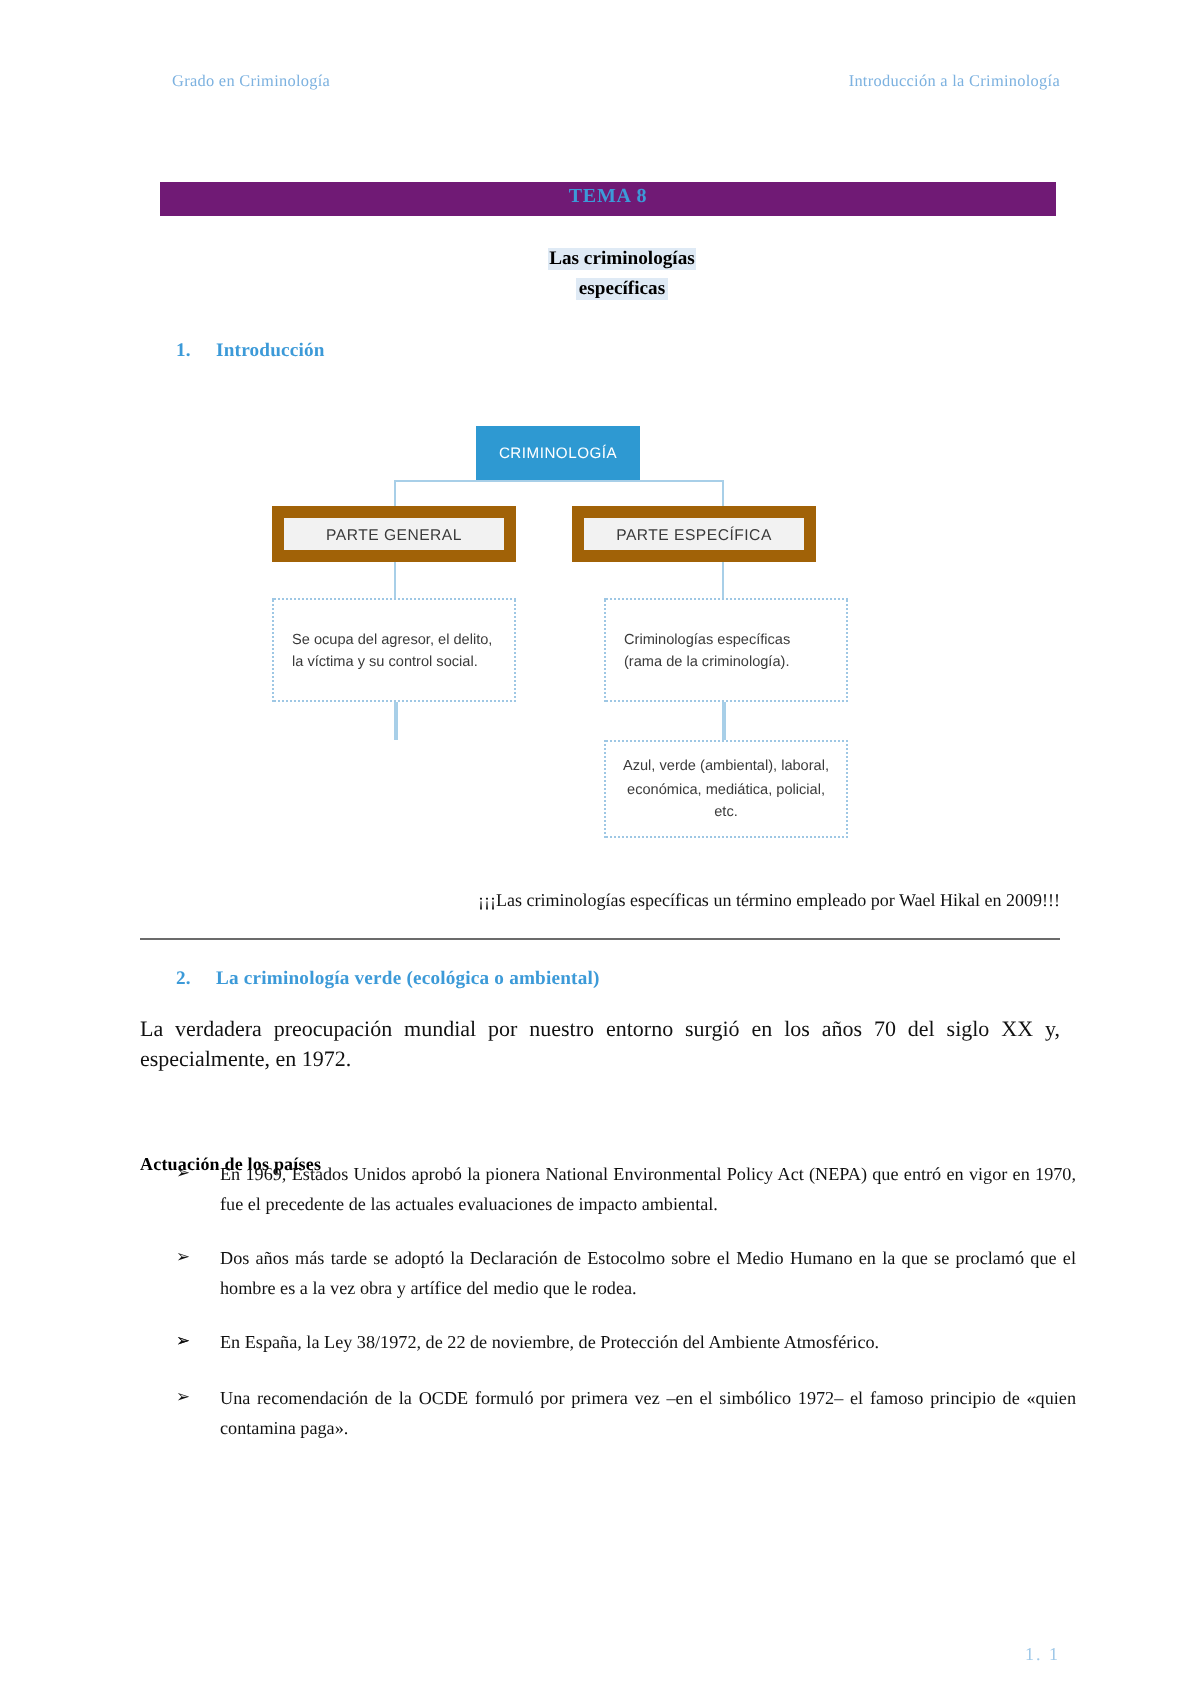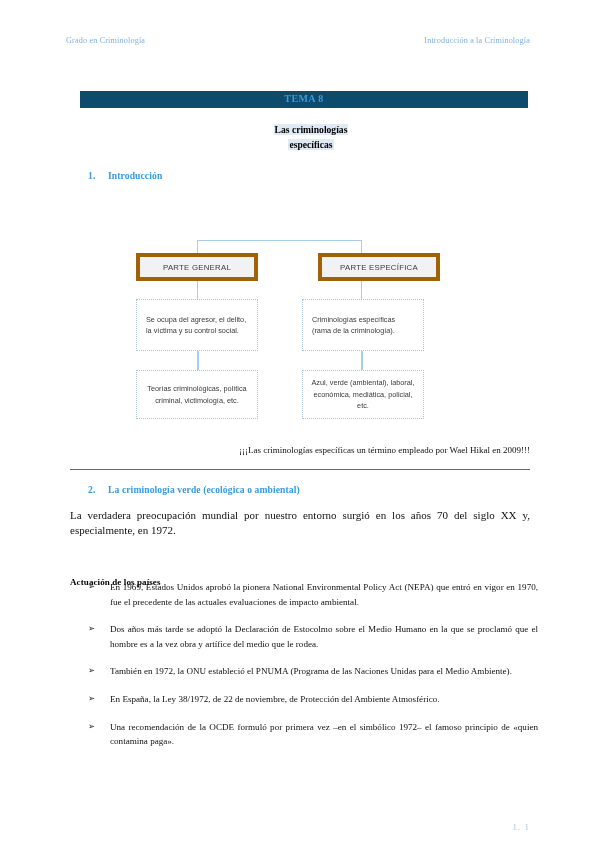--- a/index.html
+++ b/index.html
@@ -13,39 +13,39 @@
     position: relative;
     font-family: "Liberation Serif", serif;
     color: #1a1a1a;
     overflow: hidden;
   }
 
   
   .runhead {
     position: absolute;
     top: 36px;
-    left: 66px;
+    left: 86px;
     right: 70px;
     display: flex;
     justify-content: space-between;
     align-items: baseline;
     font-size: 8.2px;
     letter-spacing: .15px;
     color: #7db2e0;
   }
   .runhead span { white-space: nowrap; }
 
   
   .tema-band {
     position: absolute;
     top: 91px;
     left: 80px;
     width: 448px;
     height: 17px;
-    background: #0c4a6e;
+    background: #701a75;
   }
   .tema-band .tema-label {
     position: absolute;
     left: 0; right: 0;
     top: 2px;
     text-align: center;
     font-weight: bold;
     font-size: 10px;
     letter-spacing: .4px;
     color: #3c9ad8;
@@ -100,27 +100,27 @@
     width: 82px; height: 27px;
     background: #2e99d2;
     color: #ffffff;
     font-size: 7.6px;
     letter-spacing: .25px;
   }
   .dbox.lvl2 {
     top: 43px;
     width: 122px; height: 28px;
     background: #f2f2f2;
-    border: 4px solid #a16207;
+    border: 6px solid #a16207;
     color: #3a3a3a;
     font-size: 7.8px;
     letter-spacing: .25px;
   }
   .dbox.lvl2.left  { left: 6px; }
-  .dbox.lvl2.right { left: 188px; }
+  .dbox.lvl2.right { left: 156px; }
 
   .dbox.leaf {
     top: 89px;
     width: 122px; height: 52px;
     background: #ffffff;
     border: 1px dotted #9ec7e4;
     color: #3a3a3a;
     font-size: 7.3px;
     line-height: 11.4px;
     padding: 4px 9px;
@@ -265,28 +265,28 @@
 
   <div class="conn h-main"></div>
   <div class="conn v-root"></div>
   <div class="conn v-l1"></div>
   <div class="conn v-r1"></div>
   <div class="conn v-l2"></div>
   <div class="conn v-r2"></div>
   <div class="conn v-l3"></div>
   <div class="conn v-r3"></div>
 
+  <div class="dbox root">CRIMINOLOGÍA</div>
 
   <div class="dbox lvl2 left">PARTE GENERAL</div>
   <div class="dbox lvl2 right">PARTE ESPECÍFICA</div>
 
   <div class="dbox leaf right">Criminologías específicas (rama de la criminología).</div>
   <div class="dbox leaf left">Se ocupa del agresor, el delito, la víctima y su control social.</div>
 
-  <div class="dbox leaf2 left">Teorías criminológicas, política criminal, victimología, etc.</div>
   <div class="dbox leaf2 right">Azul, verde (ambiental), laboral, económica, mediática, policial, etc.</div>
 </div>
 
 <div class="note">¡¡¡Las criminologías específicas un término empleado por Wael Hikal en 2009!!!</div>
 
 <hr class="hrule">
 
 <div class="h-num" style="left:88px; top:484px;">
   <span class="n">2.</span><span>La criminología verde (ecológica o ambiental)</span>
 </div>
@@ -299,21 +299,20 @@
   <div class="bullet">
     <span class="marker">➢</span>
     <span>En 1969, Estados Unidos aprobó la pionera National Environmental Policy Act (NEPA) que entró en vigor en 1970, fue el precedente de las actuales evaluaciones de impacto ambiental.</span>
   </div>
   <div class="bullet">
     <span class="marker">➢</span>
     <span>Dos años más tarde se adoptó la Declaración de Estocolmo sobre el Medio Humano en la que se proclamó que el hombre es a la vez obra y artífice del medio que le rodea.</span>
   </div>
   <div class="bullet">
     <span class="marker">➢</span>
-    <span>También en 1972, la ONU estableció el PNUMA (Programa de las Naciones Unidas para el Medio Ambiente).</span>
   </div>
   <div class="bullet">
     <span class="marker">➢</span>
     <span>En España, la Ley 38/1972, de 22 de noviembre, de Protección del Ambiente Atmosférico.</span>
   </div>
   <div class="bullet">
     <span class="marker">➢</span>
     <span>Una recomendación de la OCDE formuló por primera vez –en el simbólico 1972– el famoso principio de «quien contamina paga».</span>
   </div>
 </div>

